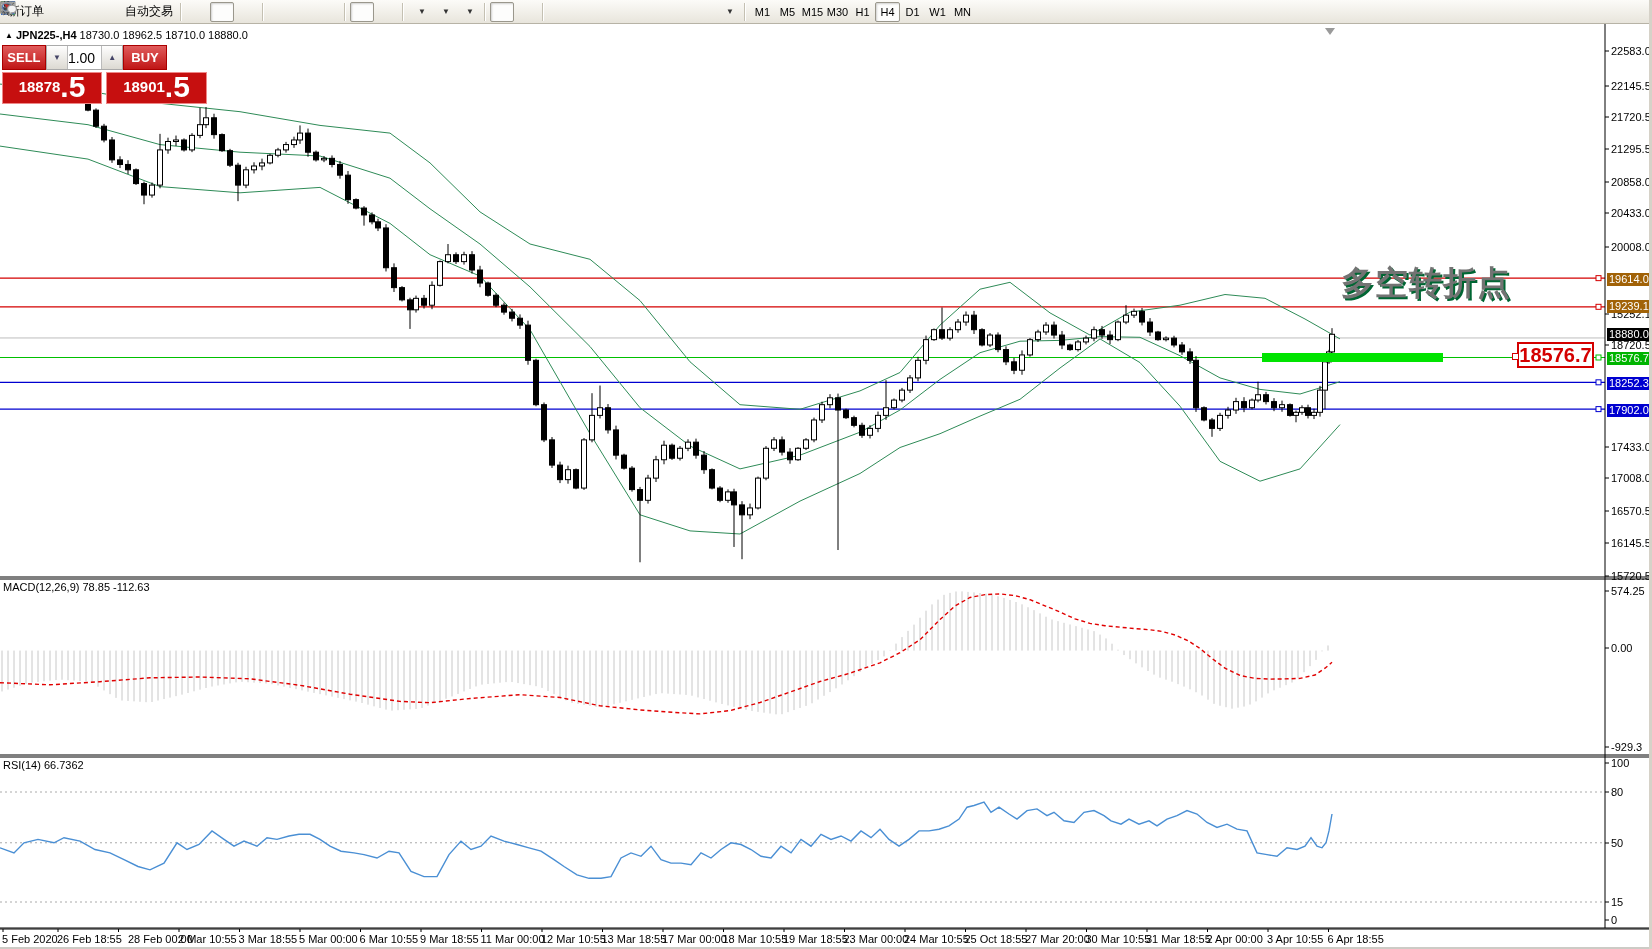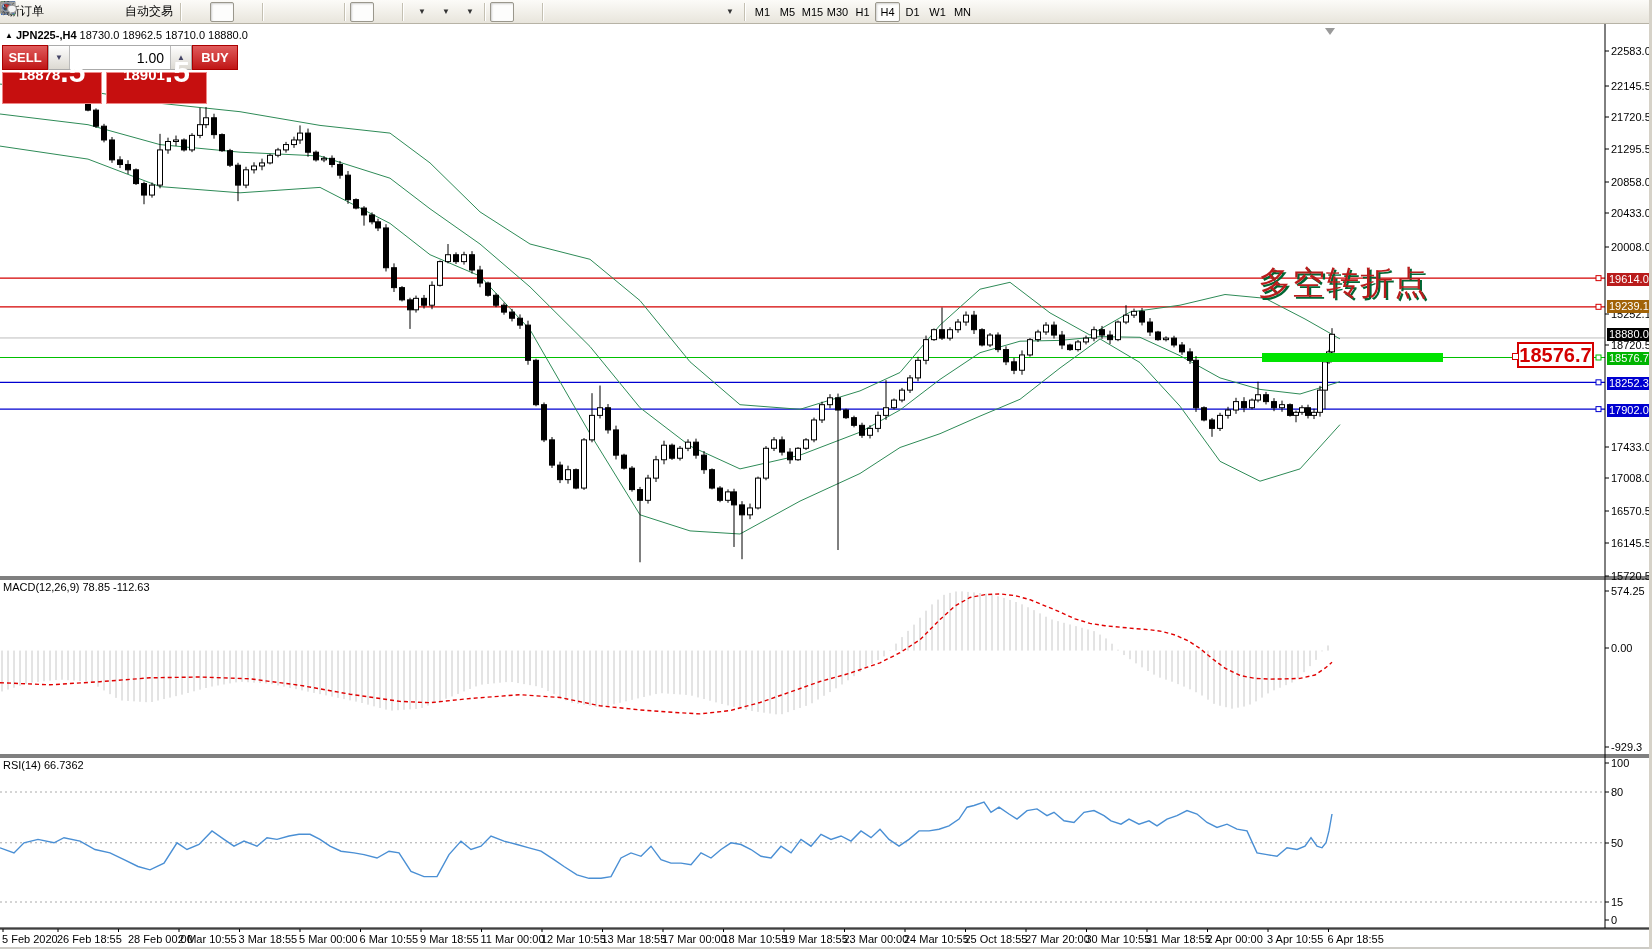--- a/index.html
+++ b/index.html
@@ -16,44 +16,44 @@
   .tsep{width:1px;height:18px;background:#c4c0b2;border-right:1px solid #fff;margin:0 4px;}
   .caret{font-size:8px;color:#333;margin-left:1px;}
   .tfbtn{height:20px;width:25px;display:flex;align-items:center;justify-content:center;
          font-size:11px;border:1px solid transparent;border-radius:2px;box-sizing:border-box;}
   .tfbtn.pressed{border:1px solid #9a978c;background:#fdfdfc;box-shadow:inset 1px 1px 2px rgba(0,0,0,.18);}
   
   #chart-title{position:absolute;left:5px;top:29px;font-size:11px;z-index:20;white-space:nowrap;}
   #chart-title b{font-weight:bold;}
   
   #trade-panel{position:absolute;left:2px;top:45px;width:205px;height:59px;z-index:25;}
-  .tp-row1{position:absolute;left:0;top:0;width:236px;height:25px;display:flex;}
+  .tp-row1{position:absolute;left:0;top:0;width:165px;height:25px;display:flex;}
   .tp-sell,.tp-buy{width:46px;height:25px;background:linear-gradient(#e05c5c,#c01616);color:#fff;
         font-weight:bold;font-size:13px;display:flex;align-items:center;justify-content:center;
         border:1px solid #a00;box-sizing:border-box;}
   .tp-spin{flex:1;height:25px;display:flex;border:1px solid #aaa;box-sizing:border-box;background:#fff;}
   .tp-spinbtn{width:20px;background:linear-gradient(#fefefe,#dcd9d2);border-right:1px solid #bbb;
         display:flex;align-items:center;justify-content:center;font-size:8px;color:#446;}
   .tp-spinbtn.up{border-right:none;border-left:1px solid #bbb;}
   .tp-vol{flex:1;display:flex;align-items:center;justify-content:flex-end;padding-right:6px;
         font-size:14px;background:#fff;}
   .tp-price{position:absolute;top:27px;height:32px;background:#c60f0f;border:1px solid #e88;
-        color:#fff;display:flex;align-items:flex-end;justify-content:center;box-sizing:border-box;
-        padding-bottom:18px;}
+        color:#fff;display:flex;align-items:center;justify-content:center;box-sizing:border-box;
+        padding-bottom:2px;}
   .tp-price .main{font-size:15px;font-weight:bold;line-height:20px;}
   .tp-price .pip{font-size:30px;font-weight:bold;line-height:26px;}
   
   .axlabel{position:absolute;left:1611px;width:40px;font-size:11px;white-space:nowrap;z-index:12;}
   .badge{position:absolute;left:1607px;width:44px;height:13px;font-size:11px;color:#fff;
          text-align:left;padding:0 2px;box-sizing:border-box;z-index:13;line-height:13px;}
   .timelabel{position:absolute;top:933px;font-size:11px;white-space:nowrap;z-index:12;}
   .indlabel{position:absolute;left:3px;font-size:11px;z-index:12;}
   
-  #turning-text{position:absolute;left:1258px;top:261px;font-size:33px;font-weight:normal;
-        color:#b91c1c;text-shadow:2px 2px 0 #063;z-index:14;letter-spacing:1px;white-space:nowrap;}
+  #turning-text{position:absolute;left:1341px;top:261px;font-size:33px;font-weight:bold;
+        color:#737373;text-shadow:2px 2px 0 #063;z-index:14;letter-spacing:1px;white-space:nowrap;}
   #price-callout{position:absolute;left:1517px;top:342px;width:77px;height:26px;border:2px solid #d40000;
         color:#d40000;font-size:20px;display:flex;align-items:center;justify-content:center;
         background:#fff;box-sizing:border-box;z-index:14;font-weight:bold;}
   #callout-handle{position:absolute;left:1512px;top:353px;width:5px;height:5px;background:#fff;
         border:1px solid #d40000;z-index:14;}
   #shift-marker{position:absolute;left:1325px;top:28px;width:0;height:0;z-index:11;
         border-left:5px solid transparent;border-right:5px solid transparent;border-top:7px solid #9a9a9a;}
   #right-strip{position:absolute;left:1649px;top:0;width:3px;height:949px;background:#d6d2c8;z-index:31;}
   svg{position:absolute;left:0;top:0;z-index:5;}
 </style>
@@ -1010,21 +1010,21 @@
       <div class="axlabel" style="top: 537px;">16145.5</div>
       <div class="axlabel" style="top: 570px;">15720.5</div>
       <div class="axlabel" style="top: 585px;">574.25</div>
       <div class="axlabel" style="top: 642px;">0.00</div>
       <div class="axlabel" style="top: 741px;">-929.3</div>
       <div class="axlabel" style="top: 757px;">100</div>
       <div class="axlabel" style="top: 786px;">80</div>
       <div class="axlabel" style="top: 837px;">50</div>
       <div class="axlabel" style="top: 896px;">15</div>
       <div class="axlabel" style="top: 914px;">0</div>
-      <div class="badge" style="top: 272.5px; background: #b91c1c;">19614.0</div>
+      <div class="badge" style="top: 272.5px; background: #a16207;">19614.0</div>
       <div class="badge" style="top: 299.5px; background: #a16207;">19239.1</div>
       <div class="badge" style="top: 327.5px; background: rgb(0, 0, 0);">18880.0</div>
       <div class="badge" style="top: 351.5px; background: rgb(0, 180, 0);">18576.7</div>
       <div class="badge" style="top: 376.5px; background: rgb(0, 0, 208);">18252.3</div>
       <div class="badge" style="top: 403.5px; background: rgb(0, 0, 208);">17902.0</div>
     </div>
   <div id="time-labels">
       <div class="timelabel" style="left: 2px;">5 Feb 2020</div>
       <div class="timelabel" style="left: 57px;">26 Feb 18:55</div>
       <div class="timelabel" style="left: 128px;">28 Feb 00:00</div>

